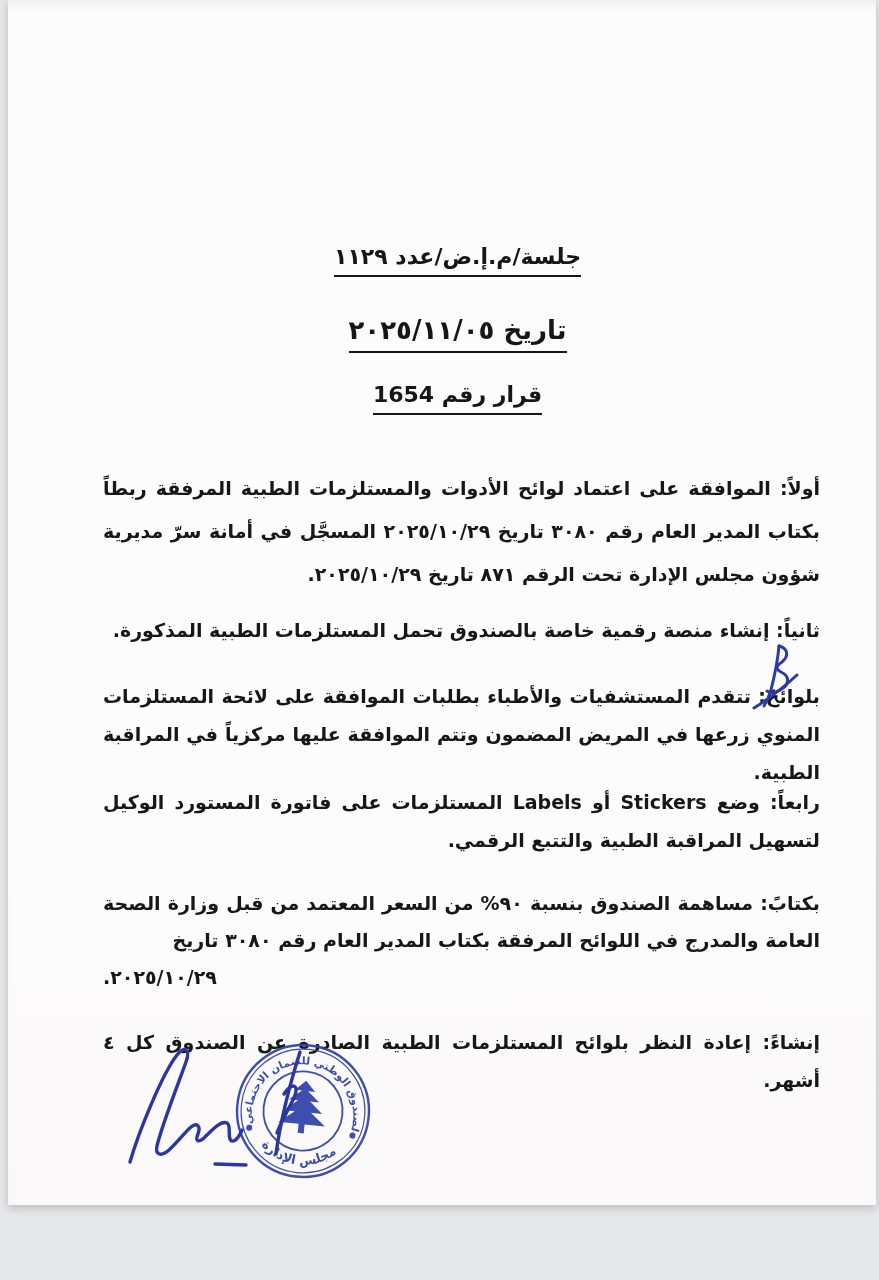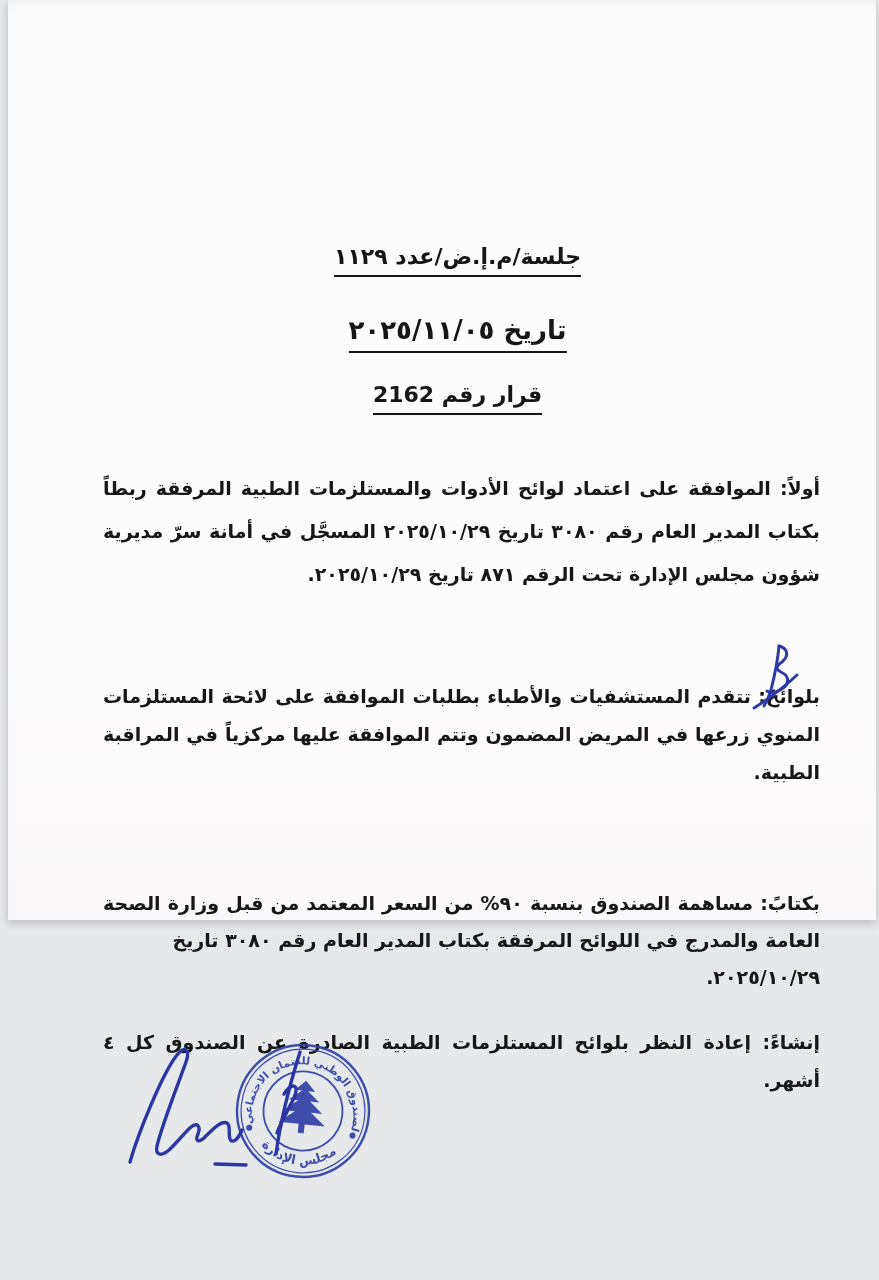--- a/index.html
+++ b/index.html
@@ -4,21 +4,21 @@
 <style>
   html,body{margin:0;padding:0;}
   body{
     width:879px;height:1280px;
     background:#e7e8ea;
     overflow:hidden;
     position:relative;
     font-family:"DejaVu Sans",sans-serif;
   }
   .page{
-    position:absolute;left:8px;right:3px;top:0;height:920px;
+    position:absolute;left:8px;right:3px;top:0;height:1205px;
     background:linear-gradient(180deg,#fcfcfd 0%,#fdfcfc 70%,#faf8f9 100%);
     box-shadow:0 3px 9px rgba(0,0,0,0.20), inset 0 10px 14px -10px rgba(0,0,0,0.10);
   }
   .hdr{
     position:absolute;left:87px;right:56px;
     direction:rtl;text-align:center;
     font-weight:bold;color:#161616;
   }
   .hdr span{
     display:inline-block;
@@ -33,21 +33,21 @@
     direction:rtl;text-align:justify;text-justify:inter-word;
     font-weight:bold;color:#171717;
     font-size:19px;line-height:38px;
   }
   .item-1{top:448px;line-height:43px;}
   .item-2{top:592px;}
   .item-3{top:658px;}
   .item-4{top:764px;}
   .item-5{top:866px;line-height:37px;}
   .item-6{top:1004px;}
-  .centered-line{display:block;text-align:right;direction:rtl;}
+  .centered-line{display:block;text-align:left;direction:rtl;}
   .seal{
     position:absolute;left:224px;top:1040px;width:142px;height:142px;
     transform:rotate(6deg);
     opacity:0.92;
   }
   .sig{
     position:absolute;left:106px;top:1040px;width:210px;height:132px;
   }
   .mark{
     position:absolute;left:742px;top:640px;width:54px;height:74px;
@@ -59,28 +59,30 @@
 
 <div class="page">
 
   <div class="hdr hdr1">
     <span>جلسة/م.إ.ض/عدد ١١٢٩</span>
   </div>
   <div class="hdr hdr2">
     <span>تاريخ ٢٠٢٥/١١/٠٥</span>
   </div>
   <div class="hdr hdr3">
-    <span>قرار رقم 2162</span>
+    <span>قرار رقم 1654</span>
   </div>
 
   <p class="item item-1"><span>أولاً:</span> <span>الموافقة على اعتماد لوائح الأدوات والمستلزمات الطبية المرفقة ربطاً بكتاب المدير العام رقم ٣٠٨٠ تاريخ ٢٠٢٥/١٠/٢٩ المسجَّل في أمانة سرّ مديرية شؤون مجلس الإدارة تحت الرقم ٨٧١ تاريخ ٢٠٢٥/١٠/٢٩.</span></p>
 
+  <p class="item item-2"><span>ثانياً:</span> <span>إنشاء منصة رقمية خاصة بالصندوق تحمل المستلزمات الطبية المذكورة.</span></p>
 
   <p class="item item-3"><span>بلوائحً:</span> <span>تتقدم المستشفيات والأطباء بطلبات الموافقة على لائحة المستلزمات المنوي زرعها في المريض المضمون وتتم الموافقة عليها مركزياً في المراقبة الطبية.</span></p>
 
+  <p class="item item-4"><span>رابعاً:</span> <span>وضع Stickers أو Labels المستلزمات على فاتورة المستورد الوكيل لتسهيل المراقبة الطبية والتتبع الرقمي.</span></p>
 
   <p class="item item-5"><span>بكتابً:</span> <span>مساهمة الصندوق بنسبة ٩٠% من السعر المعتمد من قبل وزارة الصحة العامة والمدرج في اللوائح المرفقة بكتاب المدير العام رقم ٣٠٨٠ تاريخ</span><span class="centered-line">٢٠٢٥/١٠/٢٩.</span></p>
 
   <p class="item item-6"><span>إنشاءً:</span> <span>إعادة النظر بلوائح المستلزمات الطبية الصادرة عن الصندوق كل ٤ أشهر.</span></p>
 
   <div class="mark">
     <svg viewBox="0 0 54 74" fill="none" stroke="#2b3aa5" stroke-width="3" stroke-linecap="round">
       <path d="M29,6 C28,18 25,34 21,50 C19,58 16,63 14,66"></path>
       <path d="M29,6 C37,8 40,15 32,22 C26,26 25,29 31,32 C40,36 40,45 30,50 C25,53 20,53 17,51"></path>
       <path d="M4,68 C17,60 33,48 47,35"></path>

